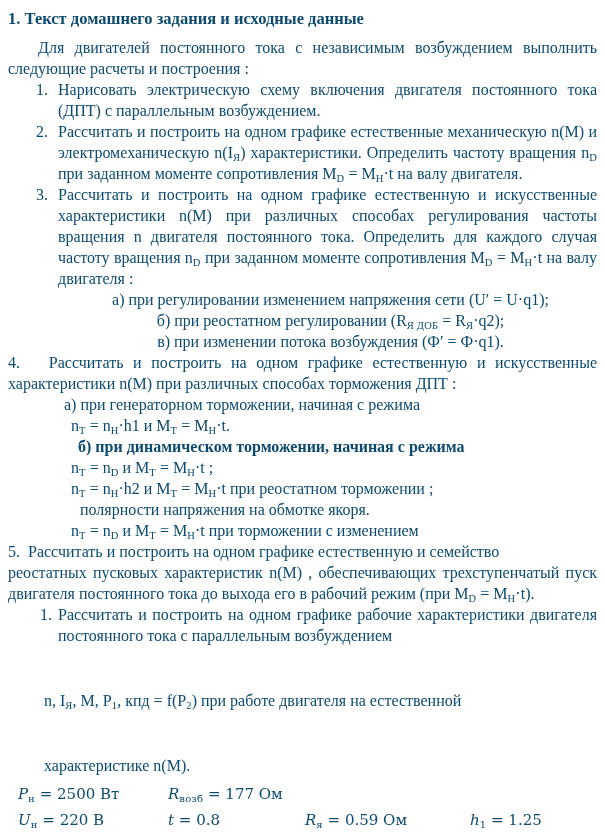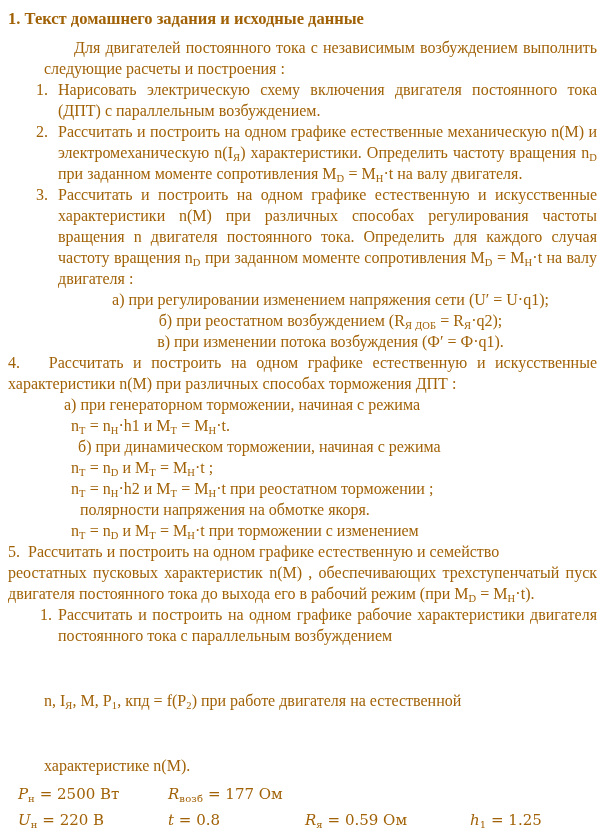--- a/index.html
+++ b/index.html
@@ -1,32 +1,32 @@
 <!DOCTYPE html>
 <html><head>
 <meta charset="utf-8">
 <style>
   html,body{margin:0;padding:0;background:#e8e8e8;}
   .page{
     width:605px;height:834px;box-sizing:border-box;
-    background:#ffffff;color:#a16207;
+    background:#ffffff;color:#0c4a6e;
     padding:8px 8px 0 8px;overflow:hidden;
     font-family:"Liberation Serif","DejaVu Serif",serif;
     font-size:16px;line-height:21px;
   }
   .heading{font-size:16.5px;font-weight:bold;margin:0 0 8px 0;}
   p,.blk{margin:0;}
   .just{text-align:justify;}
-  .indent{text-indent:30px;margin-left:36px;}
+  .indent{text-indent:30px;}
   .li{position:relative;padding-left:50px;}
   .li .num{position:absolute;left:28px;top:0;}
   .li2 .num{left:32px;}
   .sub3{padding-left:56px;text-align:center;}
   .sub4a{padding-left:56px;}
-  .sub4b{padding-left:70px;}
+  .sub4b{padding-left:70px;font-weight:bold;}
   .formula{padding-left:63px;}
   .formulacont{padding-left:72px;}
   .lastlines{padding-left:36px;margin-top:44px;}
   sub{font-size:10.5px;line-height:0;vertical-align:-2.5px;letter-spacing:.2px;}
   .mathtable{margin-top:8px;padding-left:10px;font-family:"DejaVu Serif","Liberation Serif",serif;font-size:15px;}
   .mrow{display:grid;grid-template-columns:150px 137px 165px 1fr;height:26px;align-items:start;}
   .mathtable i.var{font-style:italic;}
   .mathtable sub{font-size:10px;vertical-align:-2.5px;}
 </style>
 </head>
@@ -47,21 +47,21 @@
     <span class="num">2.</span>
     <span><span>Рассчитать и построить на одном графике естественные механическую n(M) и электромеханическую n(I</span><sub>Я</sub><span>) характеристики. Определить частоту вращения n</span><sub>D</sub><span> при заданном моменте сопротивления M</span><sub>D</sub><span> = M</span><sub>Н</sub><span>·t на валу двигателя.</span></span>
   </div>
 
   <div class="blk li just">
     <span class="num">3.</span>
     <span><span>Рассчитать и построить на одном графике естественную и искусственные характеристики n(M) при различных способах регулирования частоты вращения n двигателя постоянного тока. Определить для каждого случая частоту вращения n</span><sub>D</sub><span> при заданном моменте сопротивления M</span><sub>D</sub><span> = M</span><sub>Н</sub><span>·t на валу двигателя :</span></span>
   </div>
 
   <div class="blk sub3"><span>а) при регулировании изменением напряжения сети (U′ = U·q1);</span></div>
-  <div class="blk sub3"><span>б) при реостатном возбуждением (R</span><sub>Я ДОБ</sub><span> = R</span><sub>Я</sub><span>·q2);</span></div>
+  <div class="blk sub3"><span>б) при реостатном регулировании (R</span><sub>Я ДОБ</sub><span> = R</span><sub>Я</sub><span>·q2);</span></div>
   <div class="blk sub3"><span>в) при изменении потока возбуждения (Ф′ = Ф·q1).</span></div>
 
   <p class="just"><span>4.&nbsp;&nbsp; Рассчитать и построить на одном графике естественную и искусственные характеристики n(M) при различных способах торможения ДПТ :</span></p>
 
   <div class="blk sub4a"><span>а) при генераторном торможении, начиная с режима</span></div>
   <div class="blk formula"><span>n</span><sub>Т</sub><span> = n</span><sub>Н</sub><span>·h1 и M</span><sub>Т</sub><span> = M</span><sub>Н</sub><span>·t.</span></div>
 
   <div class="blk sub4b"><span>б) при динамическом торможении, начиная с режима</span></div>
   <div class="blk formula"><span>n</span><sub>Т</sub><span> = n</span><sub>D</sub><span> и M</span><sub>Т</sub><span> = M</span><sub>Н</sub><span>·t ;</span></div>
 

